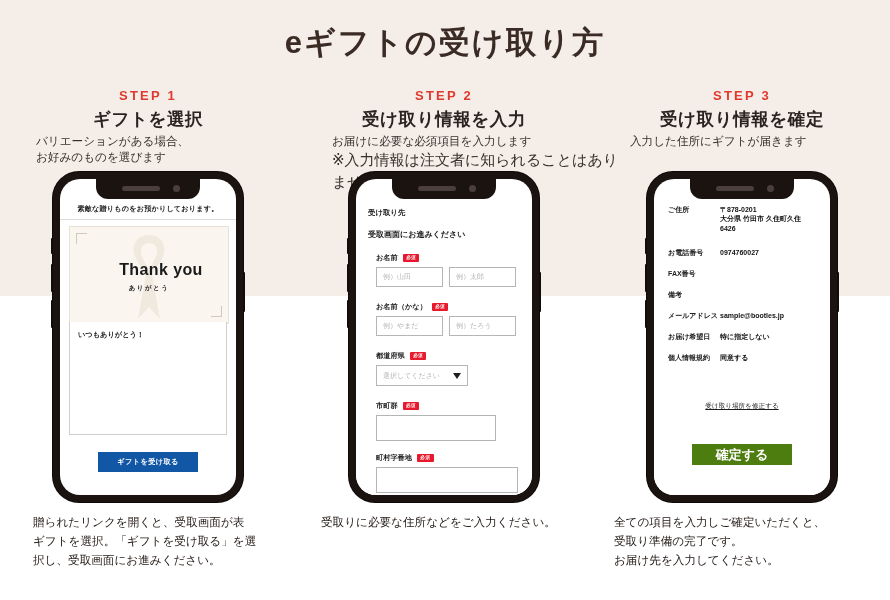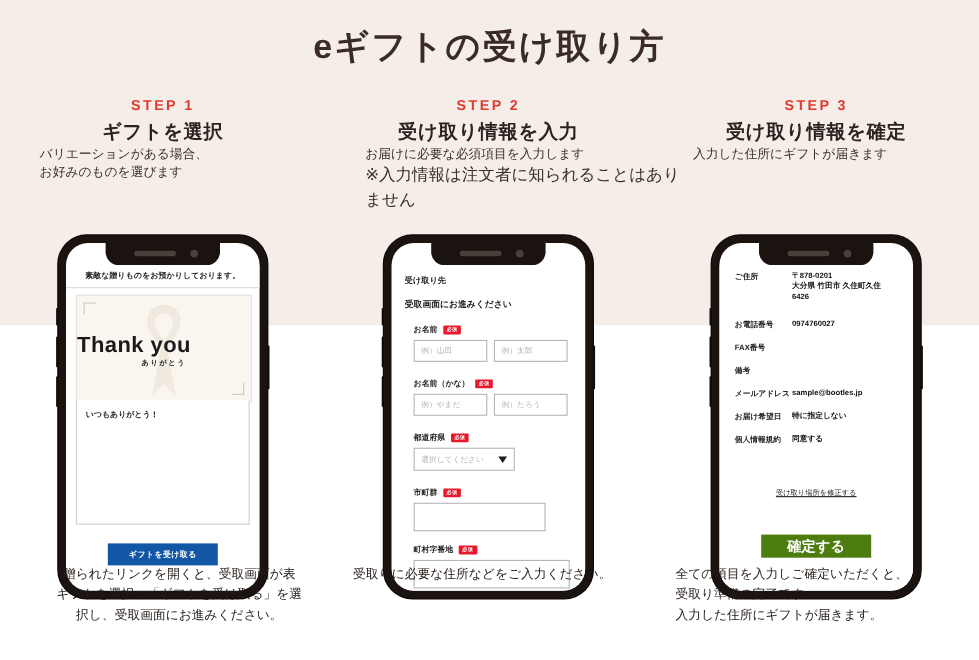--- a/index.html
+++ b/index.html
@@ -95,21 +95,20 @@
   }
 
   
   .phone {
     position: absolute;
     width: 190px;
     height: 330px;
     border-radius: 26px;
     background: #1B1310;
     box-shadow: 0 0 0 1px #0d0908;
-    margin-top: 42px;
   }
   .phone-screen {
     position: absolute;
     left: 7px; top: 7px;
     width: 176px;
     height: 316px;
     border-radius: 20px;
     background: #ffffff;
     overflow: hidden;
   }
@@ -190,23 +189,24 @@
   .corner.br { right: 6px; bottom: 6px; border-right-width: 1.4px; border-bottom-width: 1.4px; }
   .ribbon {
     position: absolute;
     left: 50%;
     top: 4px;
     transform: translateX(-50%);
     opacity: 1;
   }
   .card-thanks {
     position: absolute;
-    left: 0; top: 34px;
+    left: 12px; top: 34px;
     width: 100%;
-    font-size: 20px;
+    text-align: center;
+    font-size: 16px;
     font-weight: bold;
     letter-spacing: 0.4px;
     color: #1a1a1a;
   }
   .card-thanks-sub {
     position: absolute;
     left: 0; top: 57px;
     width: 100%;
     text-align: center;
     font-size: 6.4px;
@@ -441,21 +441,21 @@
         </div>
 
         <div class="p1-message">
           <div class="p1-message-text">いつもありがとう！</div>
         </div>
 
         <div class="p1-btn">ギフトを受け取る</div>
       </div>
     </div>
 
-    <div class="caption" style="left:33px;text-align:center;">
+    <div class="caption" style="left:33px;">
       <div>贈られたリンクを開くと、受取画面が表</div>
       <div>ギフトを選択。「ギフトを受け取る」を選</div>
       <div>択し、受取画面にお進みください。</div>
     </div>
   </div>
 
   <div class="col col-2">
     <div class="step-label">STEP 2</div>
     <div class="step-title">受け取り情報を入力</div>
     <div class="step-desc">
@@ -587,16 +587,16 @@
 
           <div class="p3-link">受け取り場所を修正する</div>
           <div class="p3-btn">確定する</div>
         </div>
       </div>
     </div>
 
     <div class="caption" style="left:20px; width:272px;">
       <div>全ての項目を入力しご確定いただくと、</div>
       <div>受取り準備の完了です。</div>
-      <div>入力した住所にギフトが届きます。</div>
+      <div>お届け先を入力してください。</div>
     </div>
   </div>
 </div>
 
 </body></html>

